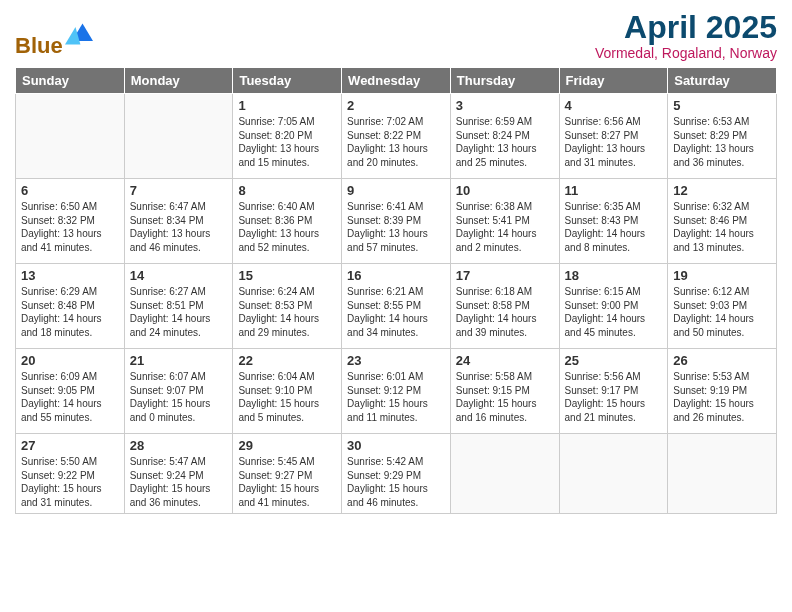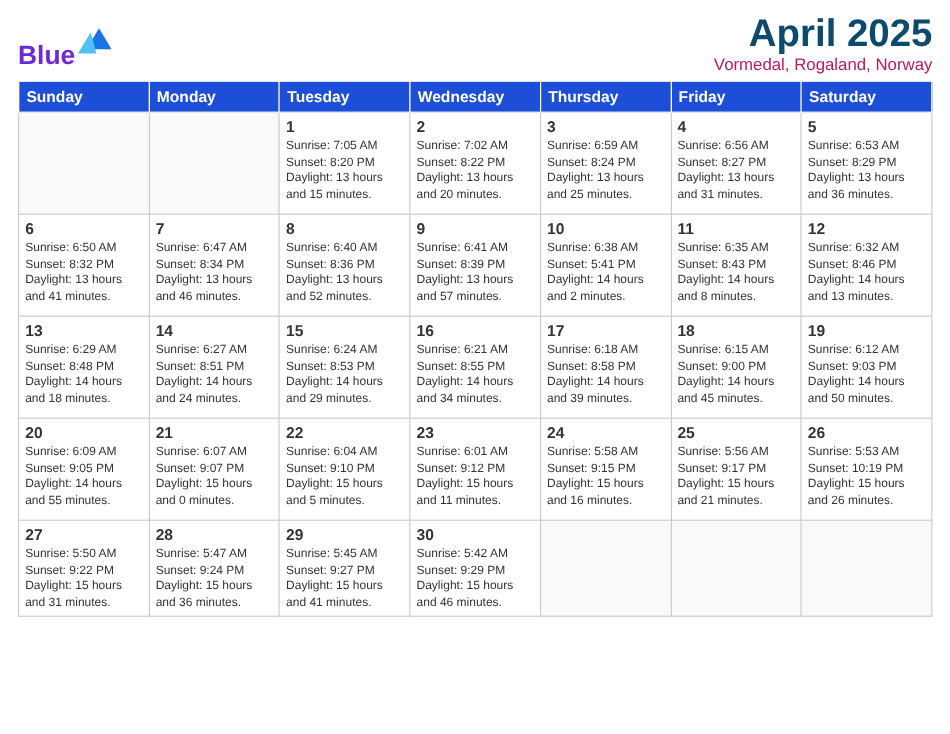--- a/index.html
+++ b/index.html
@@ -24,21 +24,21 @@
     .logo {
       display: flex;
       align-items: center;
     }
     .logo-text {
       font-size: 22px;
       font-weight: bold;
       line-height: 1.1;
     }
     .logo-general { color: #333; }
-    .logo-blue { color: #6d28d9; }
+    .logo-blue { color: #a16207; }
     .logo-icon {
       width: 28px;
       height: 28px;
       margin-left: 2px;
     }
     .title-block {
       text-align: right;
     }
     .month-title {
       font-size: 32px;
@@ -50,21 +50,21 @@
       font-size: 14px;
       color: #be185d;
       margin-left: 29px;
     }
     .calendar {
       width: 100%;
       border-collapse: collapse;
       table-layout: fixed;
     }
     .calendar th {
-      background: #1d4ed8;
+      background: #737373;
       color: #fff;
       text-align: left;
       padding: 5px 6px;
       font-size: 13px;
       font-weight: bold;
       border: 1px solid #fff;
     }
     .calendar td {
       border: 1px solid #ccc;
       vertical-align: top;
@@ -286,21 +286,21 @@
           </td>
           <td>
             <span class="day-num">25</span>
             <div class="day-info" style="white-space: pre-line;">Sunrise: 5:56 AM
 Sunset: 9:17 PM
 Daylight: 15 hours and 21 minutes.</div>
           </td>
           <td>
             <span class="day-num">26</span>
             <div class="day-info" style="white-space: pre-line;">Sunrise: 5:53 AM
-Sunset: 10:19 PM
+Sunset: 9:19 PM
 Daylight: 15 hours and 26 minutes.</div>
           </td>
         </tr>
         <tr class="last-row">
           <td>
             <span class="day-num">27</span>
             <div class="day-info" style="white-space: pre-line;">Sunrise: 5:50 AM
 Sunset: 9:22 PM
 Daylight: 15 hours and 31 minutes.</div>
           </td>

